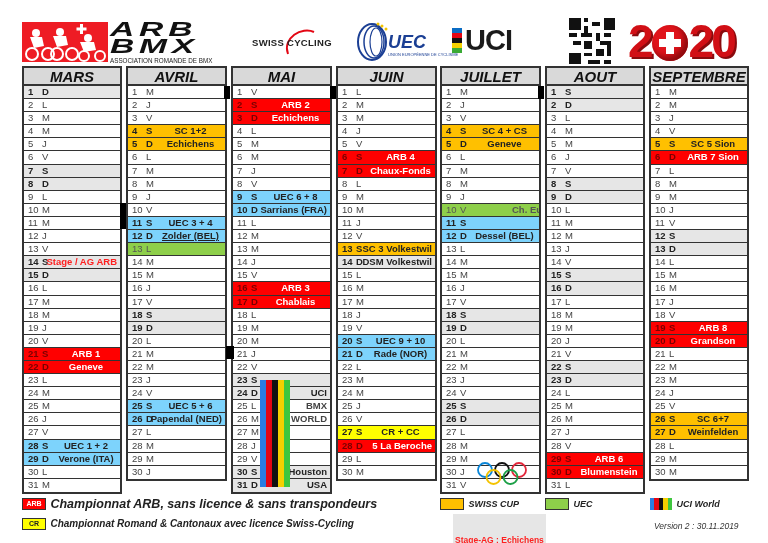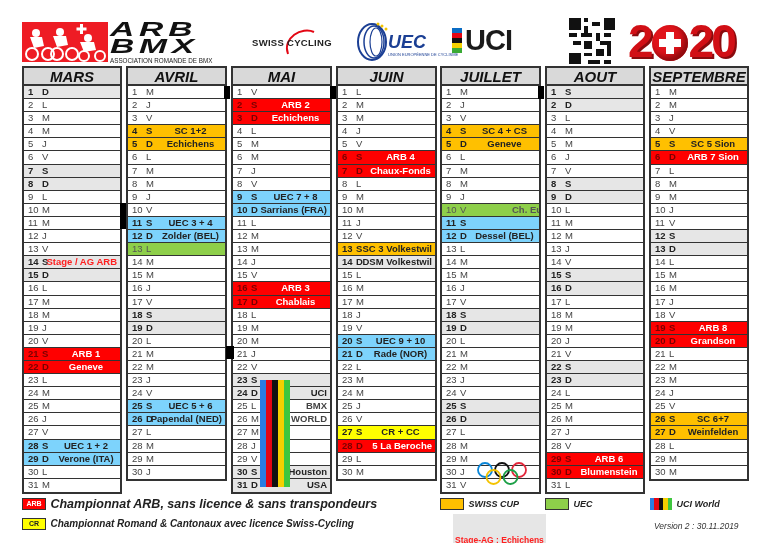--- a/index.html
+++ b/index.html
@@ -183,21 +183,21 @@
       <div class="day"><span class="dn">2</span><span class="dl">J</span></div>
       <div class="day"><span class="dn">3</span><span class="dl">V</span></div>
       <div class="day sc"><span class="dn">4</span><span class="dl">S</span><span class="ev" style="left: 30px; right: 2px;">SC 1+2</span></div>
       <div class="day sc"><span class="dn">5</span><span class="dl">D</span><span class="ev" style="left: 30px; right: 2px;">Echichens</span></div>
       <div class="day"><span class="dn">6</span><span class="dl">L</span></div>
       <div class="day"><span class="dn">7</span><span class="dl">M</span></div>
       <div class="day"><span class="dn">8</span><span class="dl">M</span></div>
       <div class="day"><span class="dn">9</span><span class="dl">J</span></div>
       <div class="day"><span class="dn">10</span><span class="dl">V</span></div>
       <div class="day uec"><span class="dn">11</span><span class="dl">S</span><span class="ev" style="left: 30px; right: 2px;">UEC 3 + 4</span></div>
-      <div class="day uec"><span class="dn">12</span><span class="dl">D</span><span class="ev" style="left: 30px; right: 2px;">Zolder (BEL)</span></div>
+      <div class="day uec"><span class="dn">12</span><span class="dl">D</span><span class="ev" style="left: 30px; right: 2px; text-decoration: underline;">Zolder (BEL)</span></div>
       <div class="day uecl"><span class="dn">13</span><span class="dl">L</span></div>
       <div class="day"><span class="dn">14</span><span class="dl">M</span></div>
       <div class="day"><span class="dn">15</span><span class="dl">M</span></div>
       <div class="day"><span class="dn">16</span><span class="dl">J</span></div>
       <div class="day"><span class="dn">17</span><span class="dl">V</span></div>
       <div class="day we"><span class="dn">18</span><span class="dl">S</span></div>
       <div class="day we"><span class="dn">19</span><span class="dl">D</span></div>
       <div class="day"><span class="dn">20</span><span class="dl">L</span></div>
       <div class="day"><span class="dn">21</span><span class="dl">M</span></div>
       <div class="day"><span class="dn">22</span><span class="dl">M</span></div>
@@ -215,21 +215,21 @@
   <div class="mh">MAI</div>
   <div class="days">
       <div class="day"><span class="dn">1</span><span class="dl">V</span></div>
       <div class="day arb"><span class="dn">2</span><span class="dl">S</span><span class="ev" style="left: 30px; right: 2px;">ARB 2</span></div>
       <div class="day arb"><span class="dn">3</span><span class="dl">D</span><span class="ev" style="left: 30px; right: 2px;">Echichens</span></div>
       <div class="day"><span class="dn">4</span><span class="dl">L</span></div>
       <div class="day"><span class="dn">5</span><span class="dl">M</span></div>
       <div class="day"><span class="dn">6</span><span class="dl">M</span></div>
       <div class="day"><span class="dn">7</span><span class="dl">J</span></div>
       <div class="day"><span class="dn">8</span><span class="dl">V</span></div>
-      <div class="day uec"><span class="dn">9</span><span class="dl">S</span><span class="ev" style="left: 30px; right: 2px;">UEC 7 + 8</span></div>
+      <div class="day uec"><span class="dn">9</span><span class="dl">S</span><span class="ev" style="left: 30px; right: 2px;">UEC 6 + 8</span></div>
       <div class="day uec"><span class="dn">10</span><span class="dl">D</span><span class="ev">Sarrians (FRA)</span></div>
       <div class="day"><span class="dn">11</span><span class="dl">L</span></div>
       <div class="day"><span class="dn">12</span><span class="dl">M</span></div>
       <div class="day"><span class="dn">13</span><span class="dl">M</span></div>
       <div class="day"><span class="dn">14</span><span class="dl">J</span></div>
       <div class="day"><span class="dn">15</span><span class="dl">V</span></div>
       <div class="day arb"><span class="dn">16</span><span class="dl">S</span><span class="ev" style="left: 30px; right: 2px;">ARB 3</span></div>
       <div class="day arb"><span class="dn">17</span><span class="dl">D</span><span class="ev" style="left: 30px; right: 2px;">Chablais</span></div>
       <div class="day"><span class="dn">18</span><span class="dl">L</span></div>
       <div class="day"><span class="dn">19</span><span class="dl">M</span></div>

